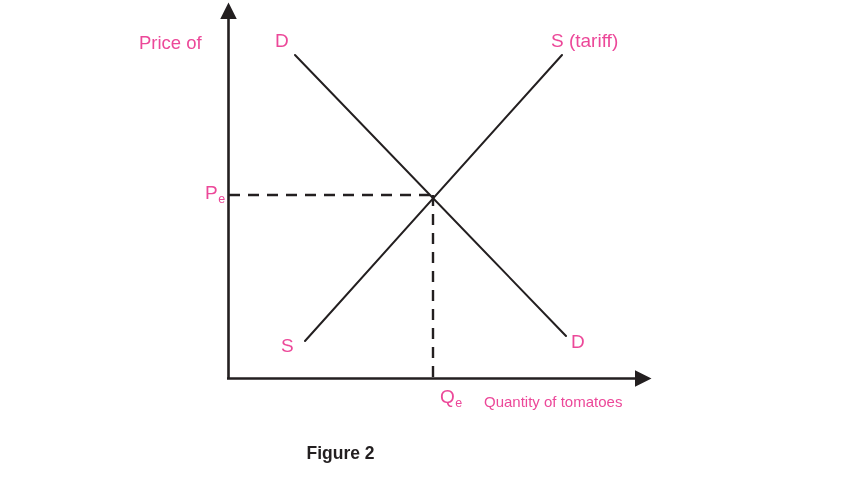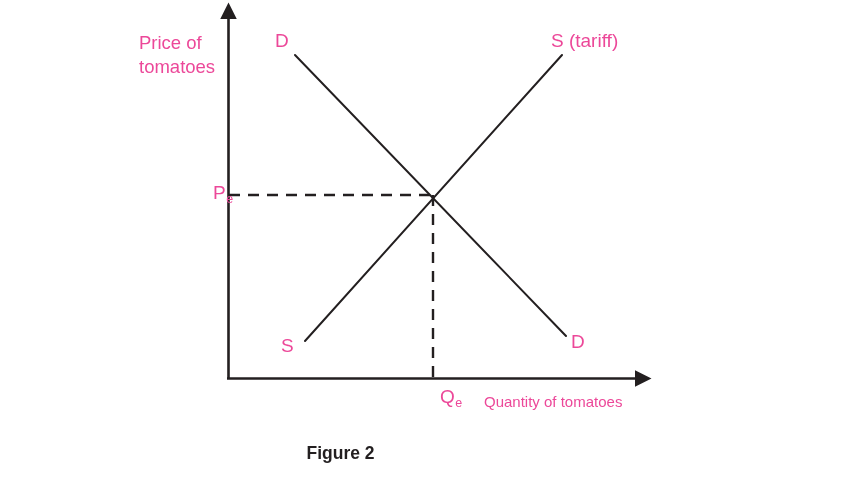--- a/index.html
+++ b/index.html
@@ -53,21 +53,21 @@
     left: 281px;
     top: 334px;
     font-size: 19px;
   }
   #label-demand-bottom {
     left: 571px;
     top: 330px;
     font-size: 19px;
   }
   #label-pe {
-    left: 213px;
+    left: 205px;
     top: 181px;
     font-size: 19px;
   }
   #label-qe {
     left: 440px;
     top: 385px;
     font-size: 19px;
   }
   #axis-label-x {
     left: 484px;
@@ -113,21 +113,20 @@
 
     <line x1="305" y1="341" x2="562" y2="55" stroke="#231f20" stroke-width="2" stroke-linecap="round"></line>
 
     <line x1="229" y1="195" x2="433" y2="195" stroke="#231f20" stroke-width="2.4" stroke-dasharray="11 8"></line>
 
     <line x1="433" y1="195" x2="433" y2="378" stroke="#231f20" stroke-width="2.4" stroke-dasharray="11 8"></line>
   </svg>
 
   <div class="lbl" id="axis-label-y">
     <span class="ln">Price of</span>
-    <span class="ln">tomatoes</span>
   </div>
 
   <div class="lbl" id="label-demand-top">D</div>
 
   <div class="lbl" id="label-supply-top">S (tariff)</div>
 
   <div class="lbl" id="label-supply-bottom">S</div>
 
   <div class="lbl" id="label-demand-bottom">D</div>
 

